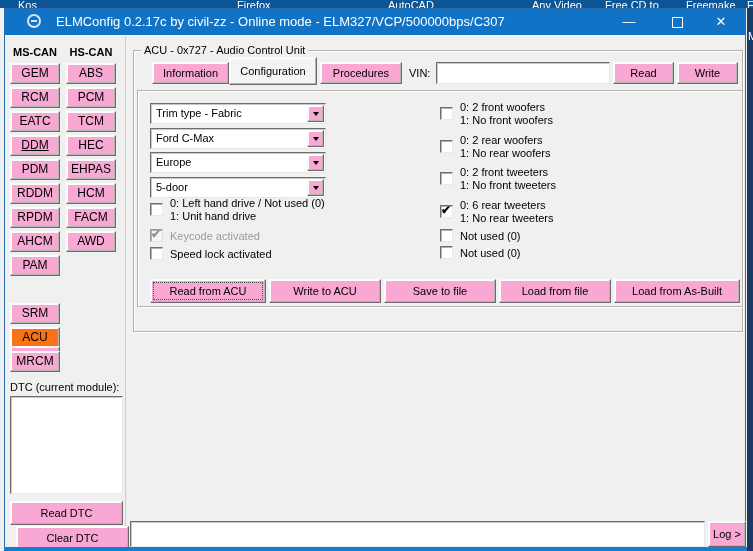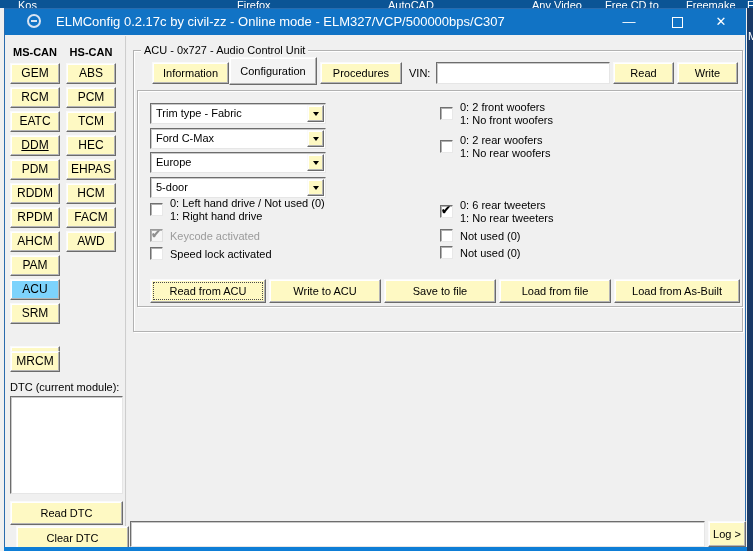--- a/index.html
+++ b/index.html
@@ -26,32 +26,32 @@
   .app-icon::after { content:""; position:absolute; left:2px; top:4px; width:6px; height:2px; background:#d9e4f2; }
   .title-text { position:absolute; left:51px; top:5px; color:#fff; font-size:13px; white-space:nowrap; }
   .wbtn { position:absolute; top:0; height:26px; width:32px; color:#fff; text-align:center;
           line-height:26px; font-size:13px; }
   .wbtn-min{left:608px} .wbtn-max{left:656px} .wbtn-close{left:700px}
   .max-box { display:inline-block; width:9px; height:9px; border:1px solid #fff; margin-top:8px; }
   .bottom-edge { position:absolute; left:4px; top:547px; width:743px; height:4px;
                  background:#0e7ed6; z-index:6; }
 
   
-  .btn3d { background:#fef9c3; border:1px solid; border-color:#fafafa #6b6b6b #6b6b6b #fafafa;
+  .btn3d { background:#f9a8d4; border:1px solid; border-color:#fafafa #6b6b6b #6b6b6b #fafafa;
            box-shadow: inset -1px -1px 0 #b5b5b5, inset 1px 1px 0 #ffffff;
            box-sizing:border-box; text-align:center; }
   .sunken { background:#fff; border:1px solid; border-color:#6d6d6d #e6e6e6 #e6e6e6 #6d6d6d;
             box-shadow: inset 1px 1px 0 #c9c9c9; box-sizing:border-box; }
   .abs { position:absolute; z-index:2; }
   .focus-dotted { outline:1px dotted #4a4a4a; outline-offset:-4px; }
 
   
   .col-header { position:absolute; width:50px; text-align:center; font-weight:bold; z-index:2; }
   .sbtn { position:absolute; width:50px; height:21px; line-height:19px; font-size:12px; z-index:2; }
-  .sbtn.active { background:#7dd3fc; }
+  .sbtn.active { background:#f97316;margin-top:48px; }
   .vdivider { position:absolute; left:125px; top:36px; width:2px; height:511px;
               background:linear-gradient(to right,#bdbdbd,#ffffff); z-index:2; }
 
   
   .groupbox { position:absolute; left:133px; top:50px; width:610px; height:282px;
               border:1px solid #b2b2b2; box-shadow: inset 1px 1px 0 #fff, 1px 1px 0 #fff;
               box-sizing:border-box; z-index:1; }
   .gb-label { position:absolute; left:141px; top:44px; background:#f0f0f0; padding:0 3px; z-index:3; }
   .tab { line-height:20px; }
   .tab-active { background:#f4f4f4; line-height:26px; }
@@ -183,21 +183,21 @@
     <span class="combo-text">5-door</span>
     <span class="combo-btn btn3d">
         <span class="arrow-down"></span>
       </span>
   </div>
 
   <div class="cbrow" style="left:150px;top:197px;width:250px;height:27px;">
     <span class="cbbox" style="top:6px;">
         <span class="cbmark"></span>
       </span>
-    <span class="cbtext"><span>0: Left hand drive / Not used (0)</span><br><span>1: Right hand drive</span></span>
+    <span class="cbtext"><span>0: Left hand drive / Not used (0)</span><br><span>1: Unit hand drive</span></span>
   </div>
   <div class="cbrow cb-disabled" style="left:150px;top:229px;width:250px;height:14px;">
     <span class="cbbox" style="top:0;">
         <span class="cbmark">✔</span>
       </span>
     <span class="cbtext" style="top:1px;">Keycode activated</span>
   </div>
   <div class="cbrow" style="left:150px;top:247px;width:250px;height:14px;">
     <span class="cbbox" style="top:0;">
         <span class="cbmark"></span>
@@ -209,20 +209,26 @@
     <span class="cbbox" style="top:6px;">
         <span class="cbmark"></span>
       </span>
     <span class="cbtext"><span>0: 2 front woofers</span><br><span>1: No front woofers</span></span>
   </div>
   <div class="cbrow" style="left:440px;top:134px;width:250px;height:27px;">
     <span class="cbbox" style="top:6px;">
         <span class="cbmark"></span>
       </span>
     <span class="cbtext"><span>0: 2 rear woofers</span><br><span>1: No rear woofers</span></span>
+  </div>
+  <div class="cbrow" style="left:440px;top:166px;width:250px;height:27px;">
+    <span class="cbbox" style="top:6px;">
+        <span class="cbmark"></span>
+      </span>
+    <span class="cbtext"><span>0: 2 front tweeters</span><br><span>1: No front tweeters</span></span>
   </div>
   <div class="cbrow" style="left:440px;top:199px;width:250px;height:27px;">
     <span class="cbbox" style="top:6px;">
         <span class="cbmark">✔</span>
       </span>
     <span class="cbtext"><span>0: 6 rear tweeters</span><br><span>1: No rear tweeters</span></span>
   </div>
   <div class="cbrow" style="left:440px;top:229px;width:250px;height:14px;">
     <span class="cbbox" style="top:0;">
         <span class="cbmark"></span>

